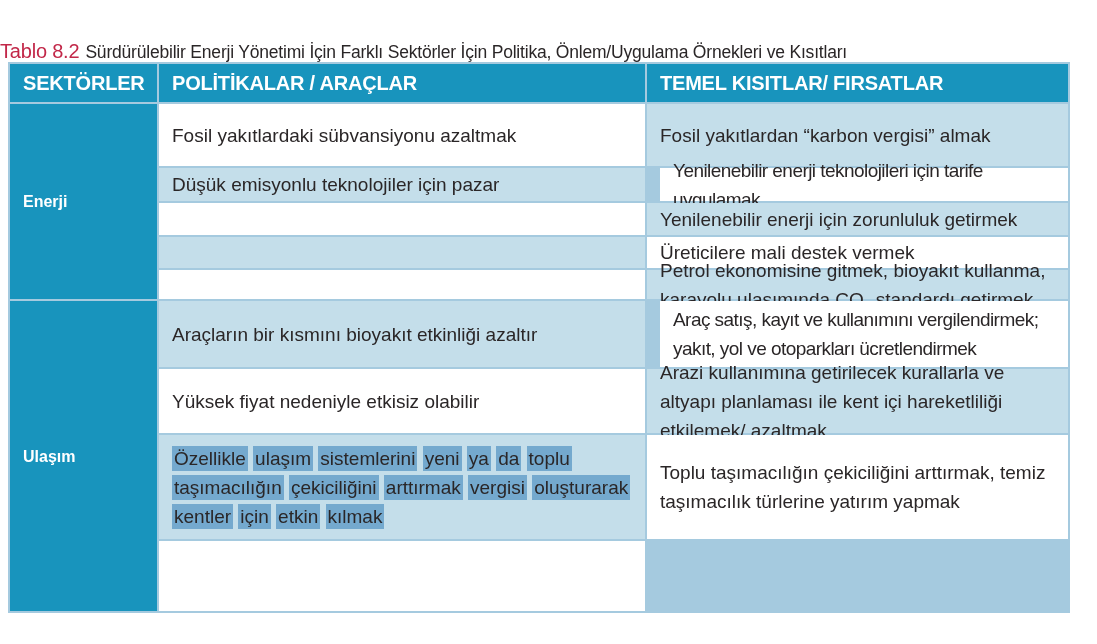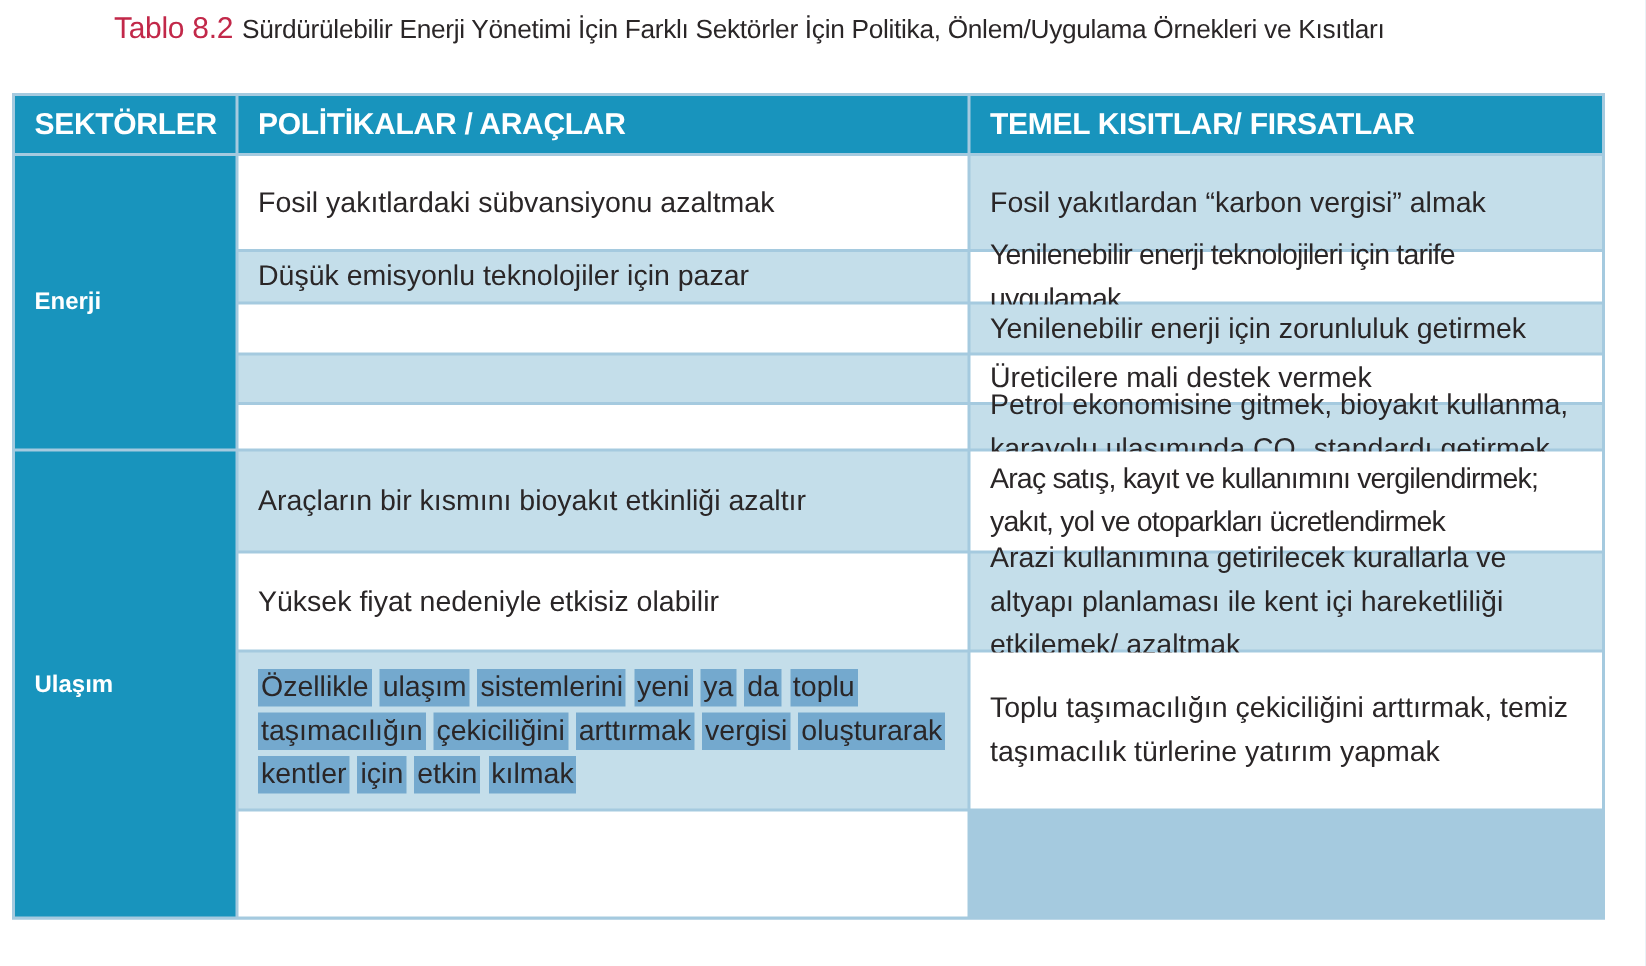--- a/index.html
+++ b/index.html
@@ -11,22 +11,23 @@
     --hl:#74A9CE;
   }
   *{box-sizing:border-box;margin:0;padding:0;}
   html,body{background:#ffffff;}
   body{
     width:1097px;height:644px;overflow:hidden;position:relative;
     font-family:"Liberation Sans","DejaVu Sans",sans-serif;
     color:var(--ink);
   }
   .title-block{
-    width:999px;text-align:center;padding-top:7px;line-height:25px;
+    width:999px;padding-top:7px;line-height:25px;
     letter-spacing:-0.2px;
+    margin-top:32px;
   }
   .title-line1{font-size:17.5px;}
   .title-label{color:var(--red);font-size:20px;margin-right:6px;}
   .title-line2{font-size:17.5px;}
 
   .tbl{
     position:absolute;left:8px;top:62px;
     display:grid;
     grid-template-columns:147px 486px 421px;
     grid-template-rows:38px 62px 33px 32px 31px 29px 66px 64px 104px 70px;
@@ -43,21 +44,21 @@
   .cell.head{
     background:var(--teal);color:#fff;font-weight:bold;font-size:20px;
     letter-spacing:-0.2px;
   }
   .cell.sector{
     background:var(--teal);color:#fff;font-weight:bold;font-size:16px;
     align-items:center;
   }
   .sector-enerji{grid-row:2 / span 5;grid-column:1;}
   .sector-ulasim{grid-row:7 / span 4;grid-column:1;}
-  .condensed{letter-spacing:-0.55px;}
+  .condensed{letter-spacing:-0.55px;margin-left:13px;}
   sub{font-size:12px;line-height:0;}
   mark{
     background:var(--hl);color:inherit;
     padding:2px 2px;
   }
 </style>
 </head>
 <body>
 
 <div class="title-block">

